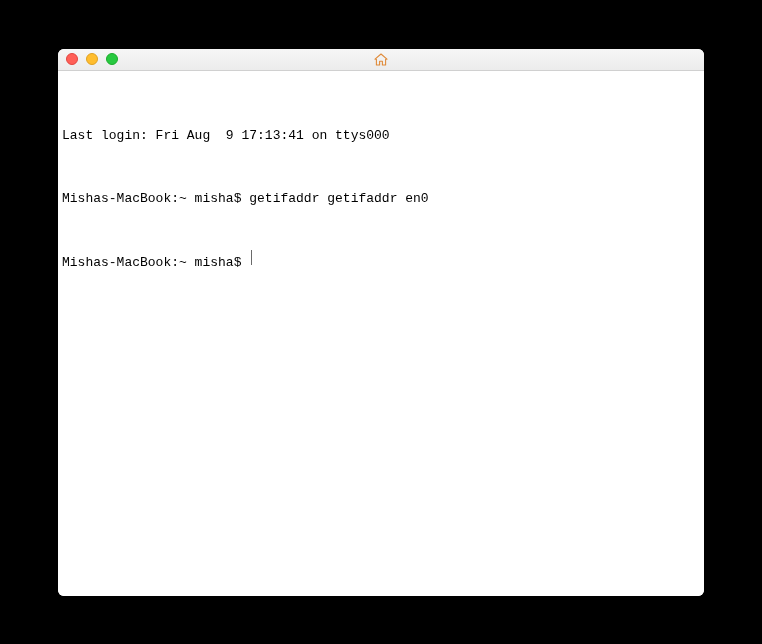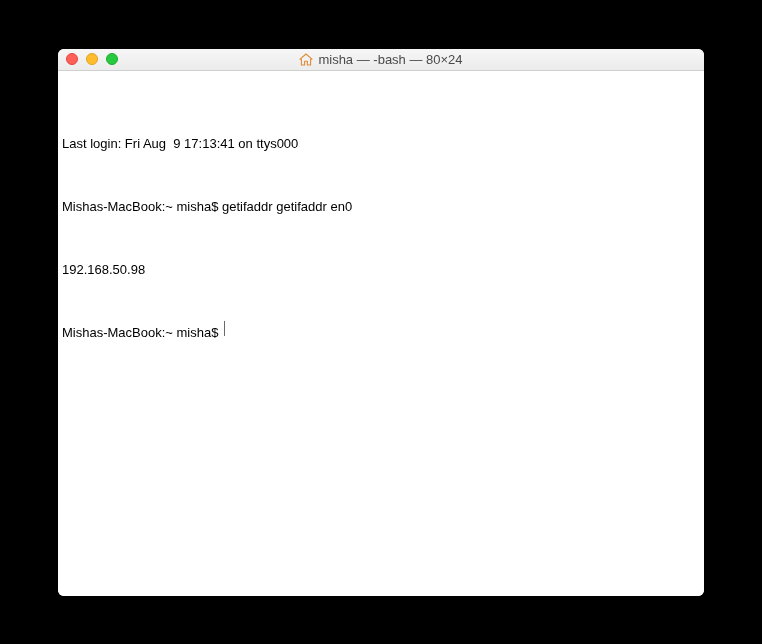--- a/index.html
+++ b/index.html
@@ -51,22 +51,22 @@
       display: flex;
       align-items: center;
       justify-content: center;
       gap: 5px;
       font-size: 13px;
       color: #4a4a4a;
     }
     .home-icon svg { display: block; }
     .terminal-body {
       flex: 1;
-      padding: 20px 4px;
-      font-family: Liberation Sans, sans-serif;
+      padding: 12px 4px;
+      font-family: Liberation Mono, monospace;
       font-size: 13px;
       line-height: 21px;
       color: #000;
       background: #fff;
       white-space: pre;
       overflow: hidden;
     }
     .line { display: block; }
     .cursor {
       display: inline-block;
@@ -89,22 +89,20 @@
       <div class="light red"></div>
       <div class="light yellow"></div>
       <div class="light green"></div>
     </div>
     <div class="title-wrap">
       <span class="home-icon">
         <svg width="14" height="13" viewBox="0 0 14 13">
           <path d="M7 1 L13 6.2 L11.6 6.2 L11.6 12 L8.4 12 L8.4 8.3 L5.6 8.3 L5.6 12 L2.4 12 L2.4 6.2 L1 6.2 Z" fill="none" stroke="#e08b3a" stroke-width="1.1" stroke-linejoin="round"></path>
         </svg>
       </span>
-      <span>misha — -bash — 80×24</span>
     </div>
   </div>
   <div class="terminal-body">
     <span class="line">Last login: Fri Aug  9 17:13:41 on ttys000</span>
     <span class="line"><span>Mishas-MacBook:~ misha$ </span><span>getifaddr getifaddr en0</span></span>
-    <span class="line">192.168.50.98</span>
     <span class="prompt-line"><span>Mishas-MacBook:~ misha$ </span><span class="cursor"></span></span>
   </div>
 </div>
 
 </body></html>

